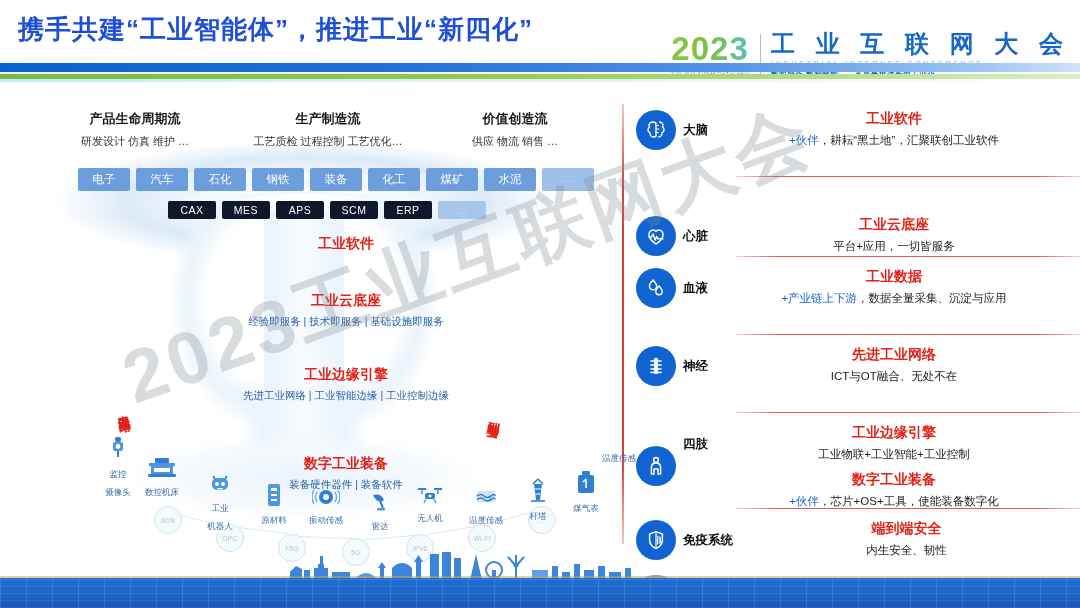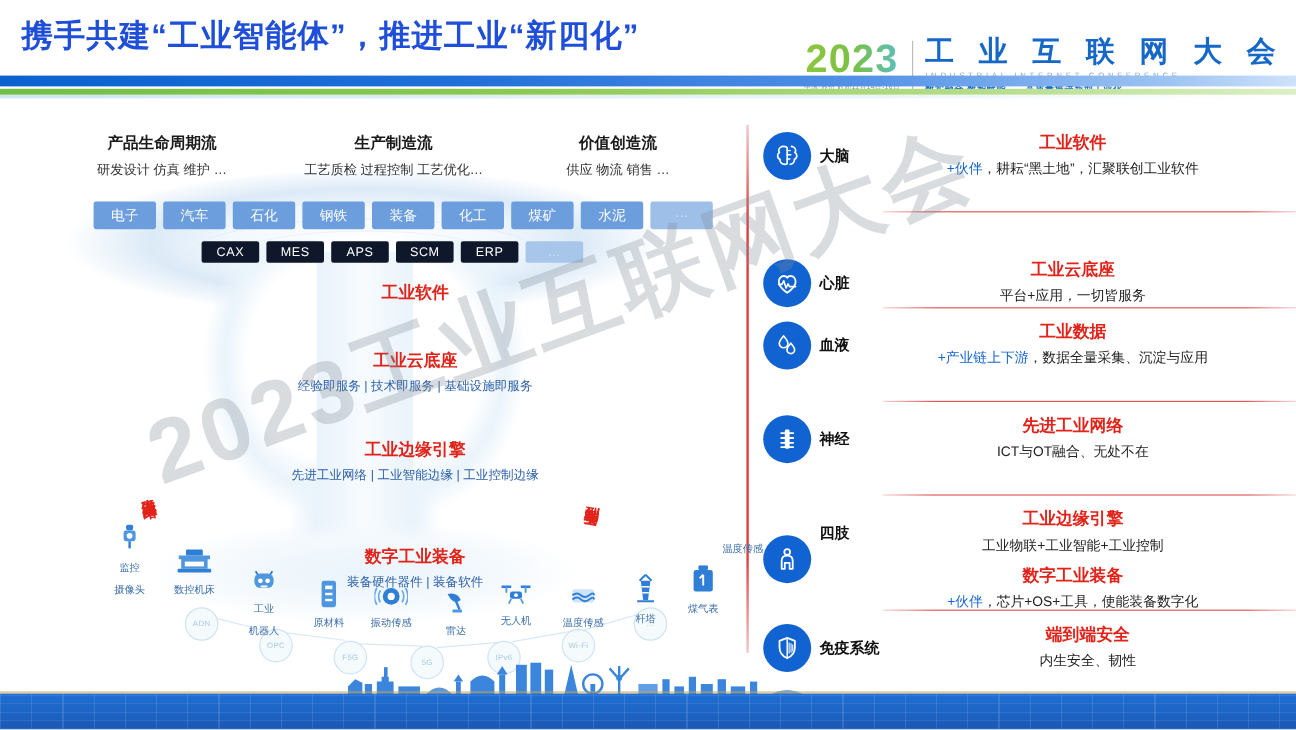--- a/index.html
+++ b/index.html
@@ -294,21 +294,21 @@
       <div class="netnode" style="left:66px;top:20px;">OPC</div>
       <div class="netnode" style="left:128px;top:30px;">F5G</div>
       <div class="netnode" style="left:192px;top:34px;">5G</div>
       <div class="netnode" style="left:256px;top:30px;">IPv6</div>
       <div class="netnode" style="left:318px;top:20px;">Wi-Fi</div>
       <div class="netnode" style="left:378px;top:2px;">…</div>
     </div>
 
     <div class="devices">
 
-      <div class="dev" style="left:70px;top:2px;">
+      <div class="dev" style="left:80px;top:2px;">
         <svg class="dico" width="20" height="24" viewBox="0 0 20 24">
           <rect x="7" y="0" width="6" height="5" rx="2" fill="#2f7fd6"></rect>
           <rect x="5" y="5" width="10" height="9" rx="2" fill="#4f96e0"></rect>
           <circle cx="10" cy="9.5" r="2.4" fill="#fff"></circle>
           <rect x="9" y="14" width="2" height="6" fill="#2f7fd6"></rect>
         </svg>
         <span class="dlbl">监控
 摄像头</span>
       </div>
 

